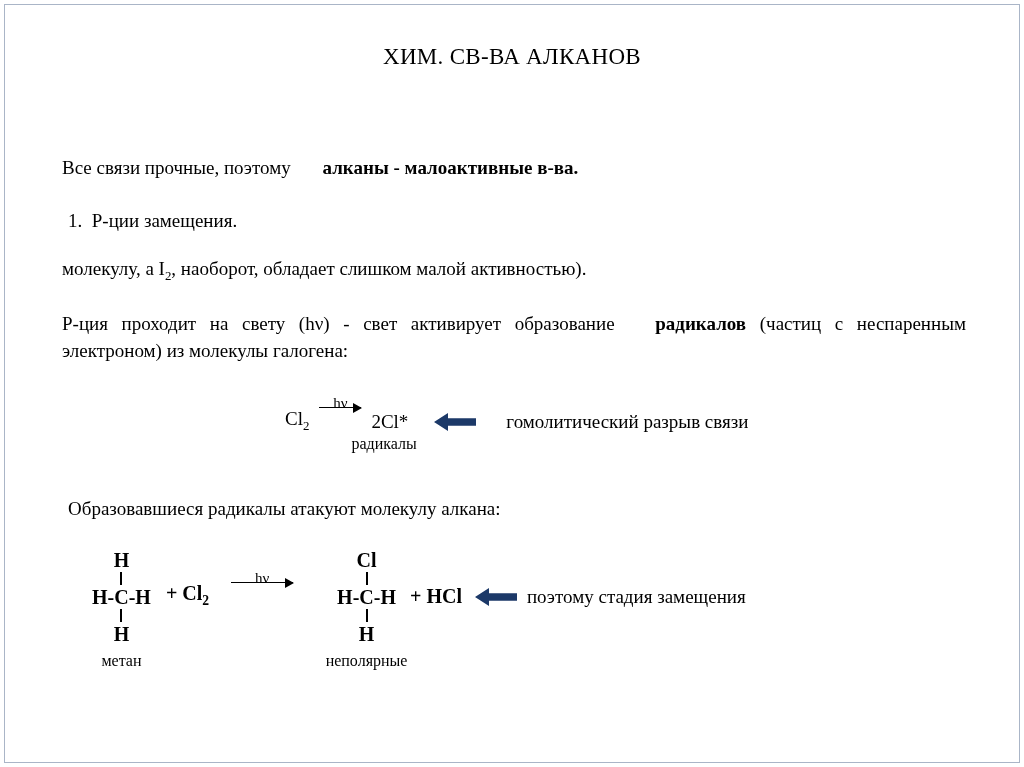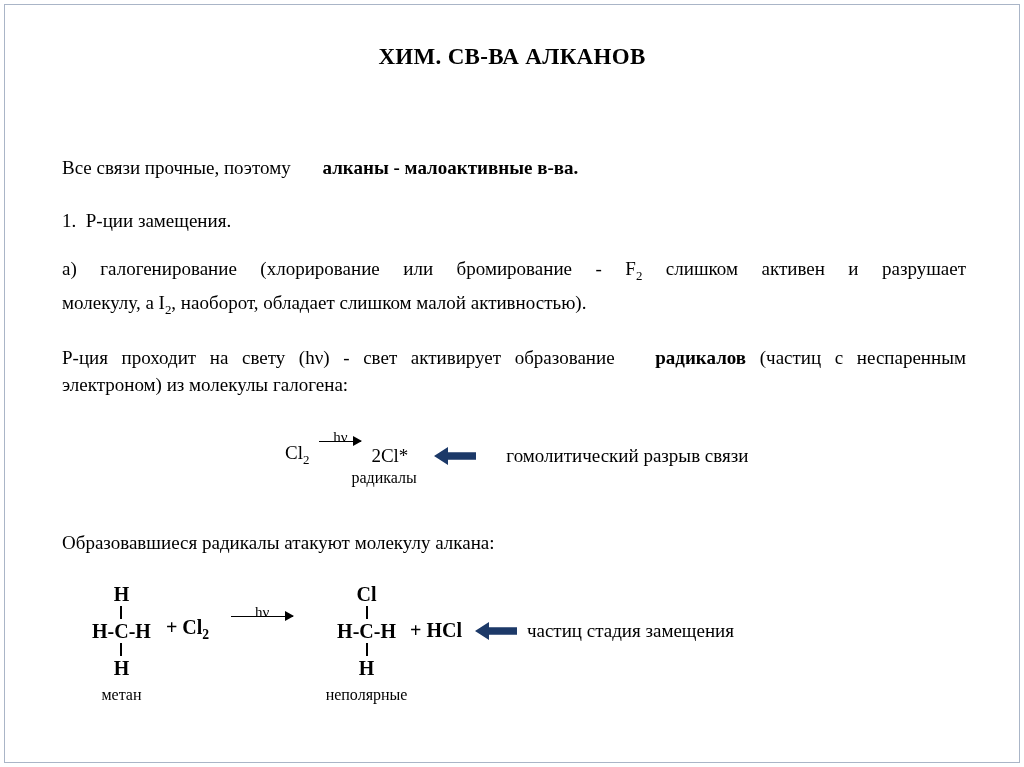--- a/index.html
+++ b/index.html
@@ -1,27 +1,27 @@
 <!DOCTYPE html>
 <html><head>
 <meta charset="utf-8">
 <style>
   * { margin:0; padding:0; box-sizing:border-box; }
   html,body { width:1024px; height:767px; }
   body { background:#ffffff; font-family:"Liberation Serif", serif; color:#000; }
   .page { position:relative; width:1024px; height:767px; overflow:hidden; background:#fff; }
   .frame { position:absolute; inset:4px; border:1px solid #aab5c7; pointer-events:none; }
-  .title { text-align:center; font-size:23px; font-weight:bold; padding-top:44px; letter-spacing:0.3px; }
+  .title { text-align:center; font-size:23px; font-weight:normal; padding-top:44px; letter-spacing:0.3px; }
   .content { padding:0 58px 0 62px; font-size:19px; line-height:27px; }
   .line { display:block; }
   .just { text-align:justify; text-align-last:justify; }
   sub { font-size:0.68em; }
   b { font-weight:bold;margin-left:27px; }
   .intro { margin-top:84px; }
-  .heading { margin-top:26px; white-space:pre-wrap; }
+  .heading { margin-top:26px; white-space:pre-wrap;margin-left:6px; }
   .halog { margin-top:21px; }
   .light-para { margin-top:21px; }
   .eq-row { margin-top:43px; margin-left:223px; display:flex; align-items:center; height:30px; }
   .arrow-block { position:relative; display:inline-flex; justify-content:center; height:30px; }
   .cond { position:absolute; bottom:26px; left:0; right:0; text-align:center; font-size:15px; line-height:15px; white-space:nowrap; }
   .arrow-line { position:relative; width:100%; height:1.5px; background:#000; }
   .arrow-line::after { content:""; position:absolute; right:-1px; top:50%; transform:translateY(-50%);
       width:0; height:0; border-left:9px solid #000; border-top:5px solid transparent; border-bottom:5px solid transparent; }
   .radicals { position:absolute; top:28px; left:32px; font-size:16px; line-height:18px; white-space:nowrap; font-weight:normal; }
   .eq-arrow-block { width:42px; margin:0 10px; }
@@ -52,21 +52,20 @@
 
   <div class="content">
 
     <div class="intro">
       <span class="line"><span>Все связи прочные, поэтому </span><b>алканы - малоактивные в-ва.</b></span>
     </div>
 
     <div class="heading">1.  Р-ции замещения.</div>
 
     <div class="halog">
-      <span class="line just"><span>а) галогенирование (хлорирование или бромирование - </span><span><span>F</span><sub>2</sub></span> <span>слишком активен и разрушает</span></span>
       <span class="line"><span>молекулу, а </span><span><span>I</span><sub>2</sub></span><span>, наоборот, обладает слишком малой активностью).</span></span>
     </div>
 
     <div class="light-para">
       <span class="line just"><span>Р-ция проходит на свету (hν) - свет активирует образование </span><b>радикалов</b><span> (частиц с неспаренным</span></span>
       <span class="line">электроном) из молекулы галогена:</span>
     </div>
 
     <div class="eq-row">
       <span><span>Cl</span><sub>2</sub></span>
@@ -103,17 +102,17 @@
         <span class="bond"></span>
         <span>H-C-H</span>
         <span class="bond"></span>
         <span>H</span>
         <span class="struct-label">неполярные</span>
       </span>
       <span class="rx-term m-plus-hcl">+ HCl</span>
       <svg class="block-arrow rx-blue" width="42" height="20" viewBox="0 0 42 20">
         <polygon points="0,10 14,1 14,6.2 42,6.2 42,13.8 14,13.8 14,19" fill="#1c3968"></polygon>
       </svg>
-      <span class="rx-caption">частиц стадия замещения</span>
+      <span class="rx-caption">поэтому стадия замещения</span>
     </div>
 
   </div>
 </div>
 
 </body></html>

